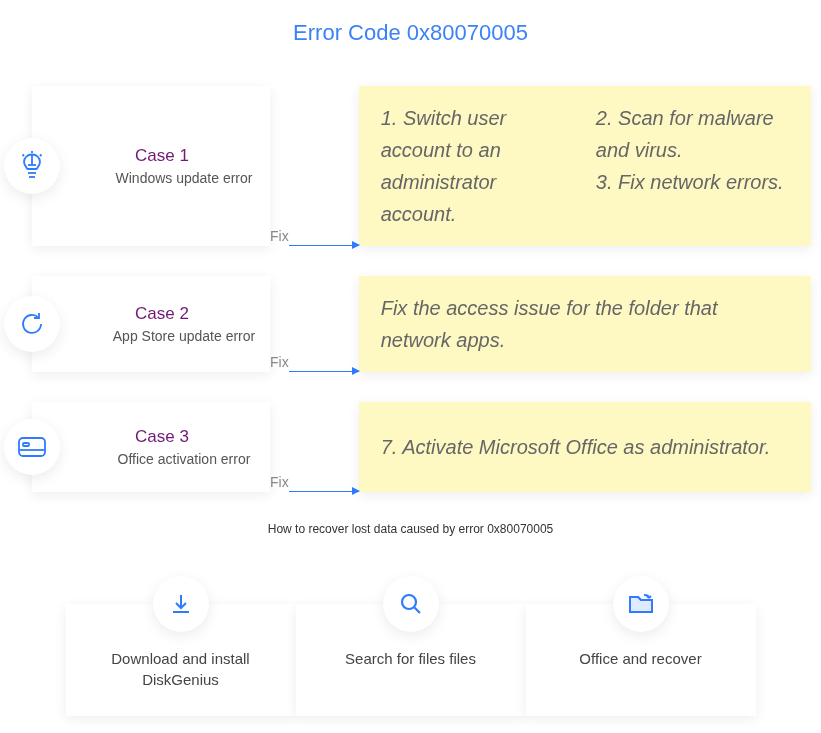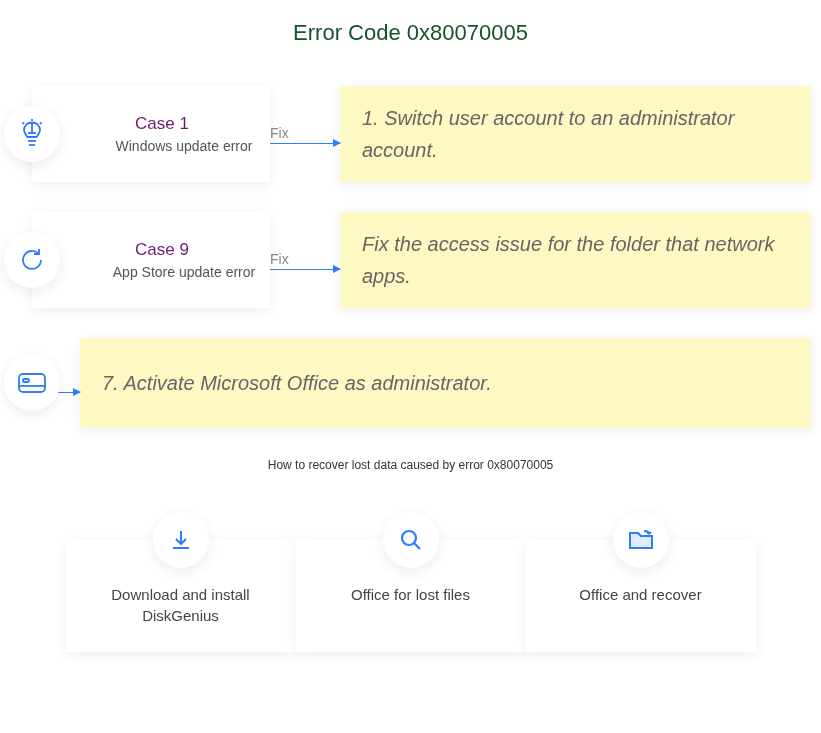--- a/index.html
+++ b/index.html
@@ -6,21 +6,21 @@
   body {
     font-family: -apple-system, BlinkMacSystemFont, "Segoe UI", Arial, sans-serif;
     background: #fff;
     width: 821px;
     padding: 20px 10px;
     color: #333;
   }
   .title {
     text-align: center;
     font-size: 22px;
-    color: #14532d;
+    color: #3b82f6;
     margin-bottom: 40px;
     font-weight: 500;
   }
   .row {
     display: flex;
     align-items: stretch;
     margin-bottom: 30px;
     position: relative;
   }
   .icon-circle {
@@ -57,22 +57,22 @@
     margin-bottom: 4px;
   }
   .case-sub {
     color: #555;
     font-size: 14px;
     margin-left: 44px;
   }
   .connector {
     flex: 0 0 70px;
     display: flex;
-    flex-direction: column;
-    align-items: flex-start;
+    flex-direction: row;
+    align-items: flex-end;
     justify-content: center;
     position: relative;
   }
   .connector .fix-label {
     color: #888;
     font-size: 14px;
     margin-bottom: 2px;
   }
   .connector .arrow-line {
     width: 70px;
@@ -168,51 +168,59 @@
     <div class="case-title">Case 1</div>
     <div class="case-sub">Windows update error</div>
   </div>
   <div class="connector">
     <div class="fix-label">Fix</div>
     <div class="arrow-line"></div>
   </div>
   <div class="fix-box">
     <div class="fix-cols">
       <div class="fix-col">1. Switch user account to an administrator account.</div>
+      <div class="fix-col">
+        <div>2. Scan for malware and virus.</div>
+        <div>3. Fix network errors.</div>
+      </div>
     </div>
   </div>
 </div>
 
 <div class="row">
   <div class="icon-circle">
     <svg width="28" height="28" viewBox="0 0 28 28" fill="none" stroke="#2F7BFF" stroke-width="1.8">
       <path d="M23 14 A9 9 0 1 1 20.4 7.6"></path>
       <path d="M21 3 L21 8 L16 8"></path>
     </svg>
   </div>
   <div class="case-box">
-    <div class="case-title">Case 9</div>
+    <div class="case-title">Case 2</div>
     <div class="case-sub">App Store update error</div>
   </div>
   <div class="connector">
     <div class="fix-label">Fix</div>
     <div class="arrow-line"></div>
   </div>
   <div class="fix-box">
     <span>Fix the access issue for the folder that network apps.</span>
   </div>
 </div>
 
 <div class="row">
   <div class="icon-circle">
     <svg width="30" height="22" viewBox="0 0 30 22" fill="none" stroke="#2F7BFF" stroke-width="1.8">
       <rect x="2" y="2" width="26" height="18" rx="4"></rect>
       <rect x="6" y="7" width="6" height="3" rx="1"></rect>
       <path d="M2 14 L28 14"></path>
     </svg>
+  </div>
+  <div class="case-box">
+    <div class="case-title">Case 3</div>
+    <div class="case-sub">Office activation error</div>
   </div>
   <div class="connector">
     <div class="fix-label">Fix</div>
     <div class="arrow-line"></div>
   </div>
   <div class="fix-box">
     <span>7. Activate Microsoft Office as administrator.</span>
   </div>
 </div>
 
@@ -229,21 +237,21 @@
     </div>
     <div class="step-label">Download and install DiskGenius</div>
   </div>
   <div class="step" style="margin-top:28px;">
     <div class="step-icon-circle">
       <svg width="26" height="26" viewBox="0 0 26 26" fill="none" stroke="#2F7BFF" stroke-width="2.2">
         <circle cx="11" cy="11" r="7"></circle>
         <path d="M16.5 16.5 L22 22"></path>
       </svg>
     </div>
-    <div class="step-label">Office for lost files</div>
+    <div class="step-label">Search for files files</div>
   </div>
   <div class="step" style="margin-top:28px;">
     <div class="step-icon-circle">
       <svg width="28" height="24" viewBox="0 0 28 24" fill="none" stroke="#2F7BFF" stroke-width="1.8">
         <path d="M3 8 L3 20 L25 20 L25 8 L14 8 L11 5 L3 5 Z" fill="#2F7BFF" fill-opacity="0.15"></path>
         <path d="M3 8 L3 20 L25 20 L25 8 L14 8 L11 5 L3 5 Z"></path>
         <path d="M17 3 C20 3 22 4 22 6"></path>
         <path d="M22 6 L24 4 M22 6 L20 4"></path>
       </svg>
     </div>

